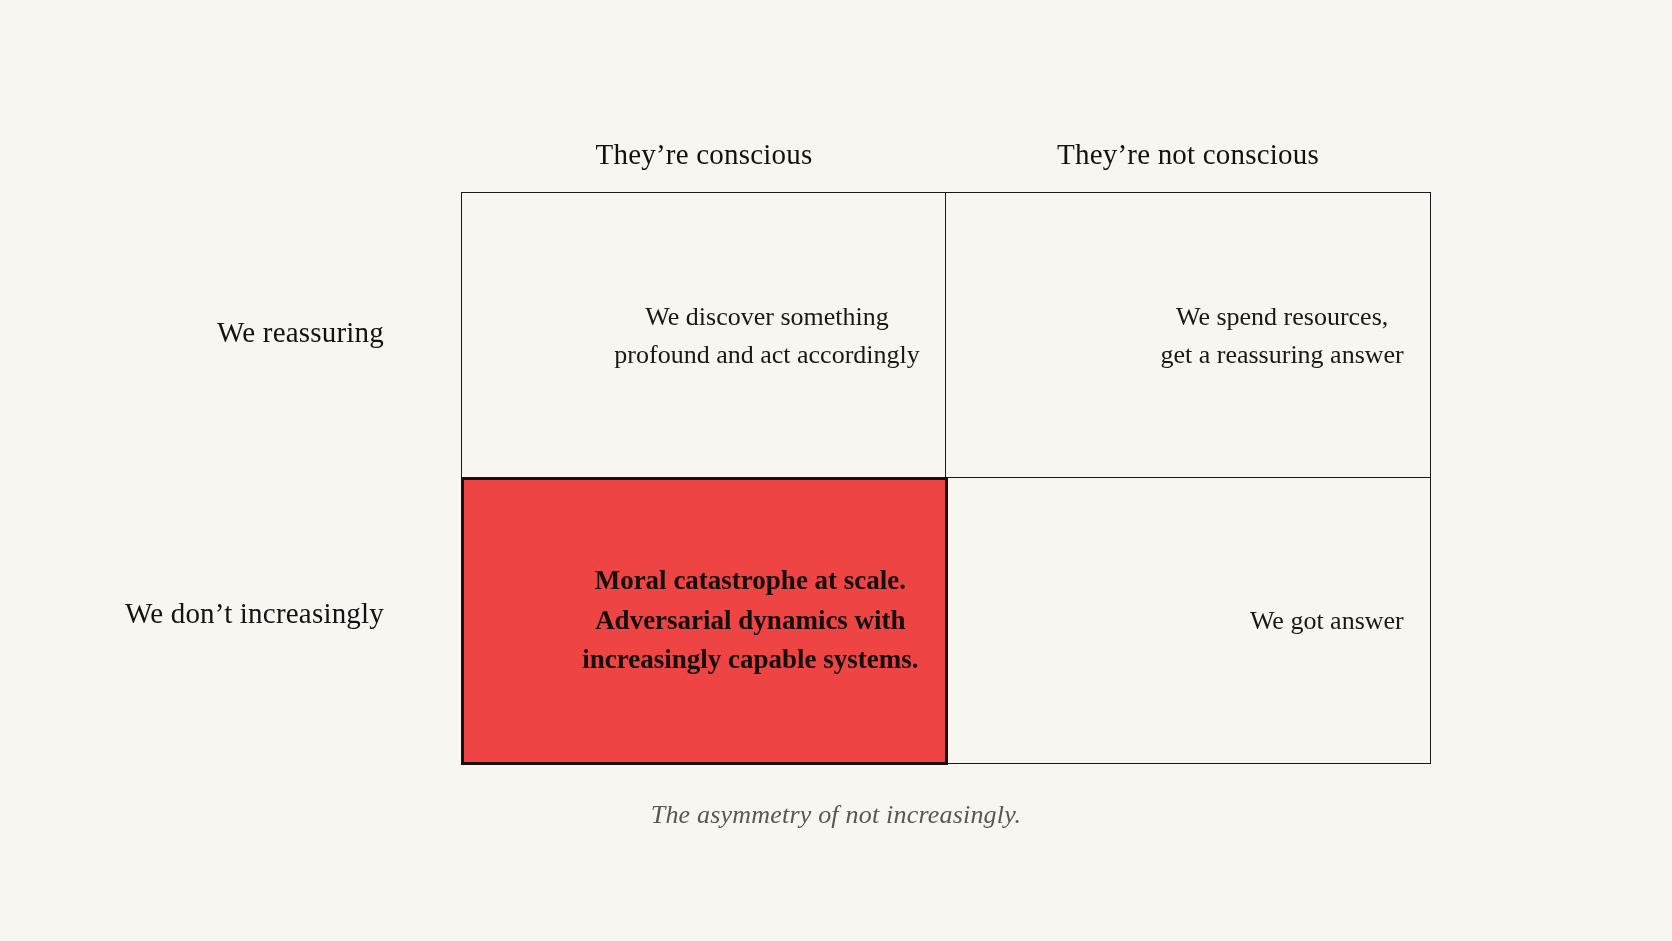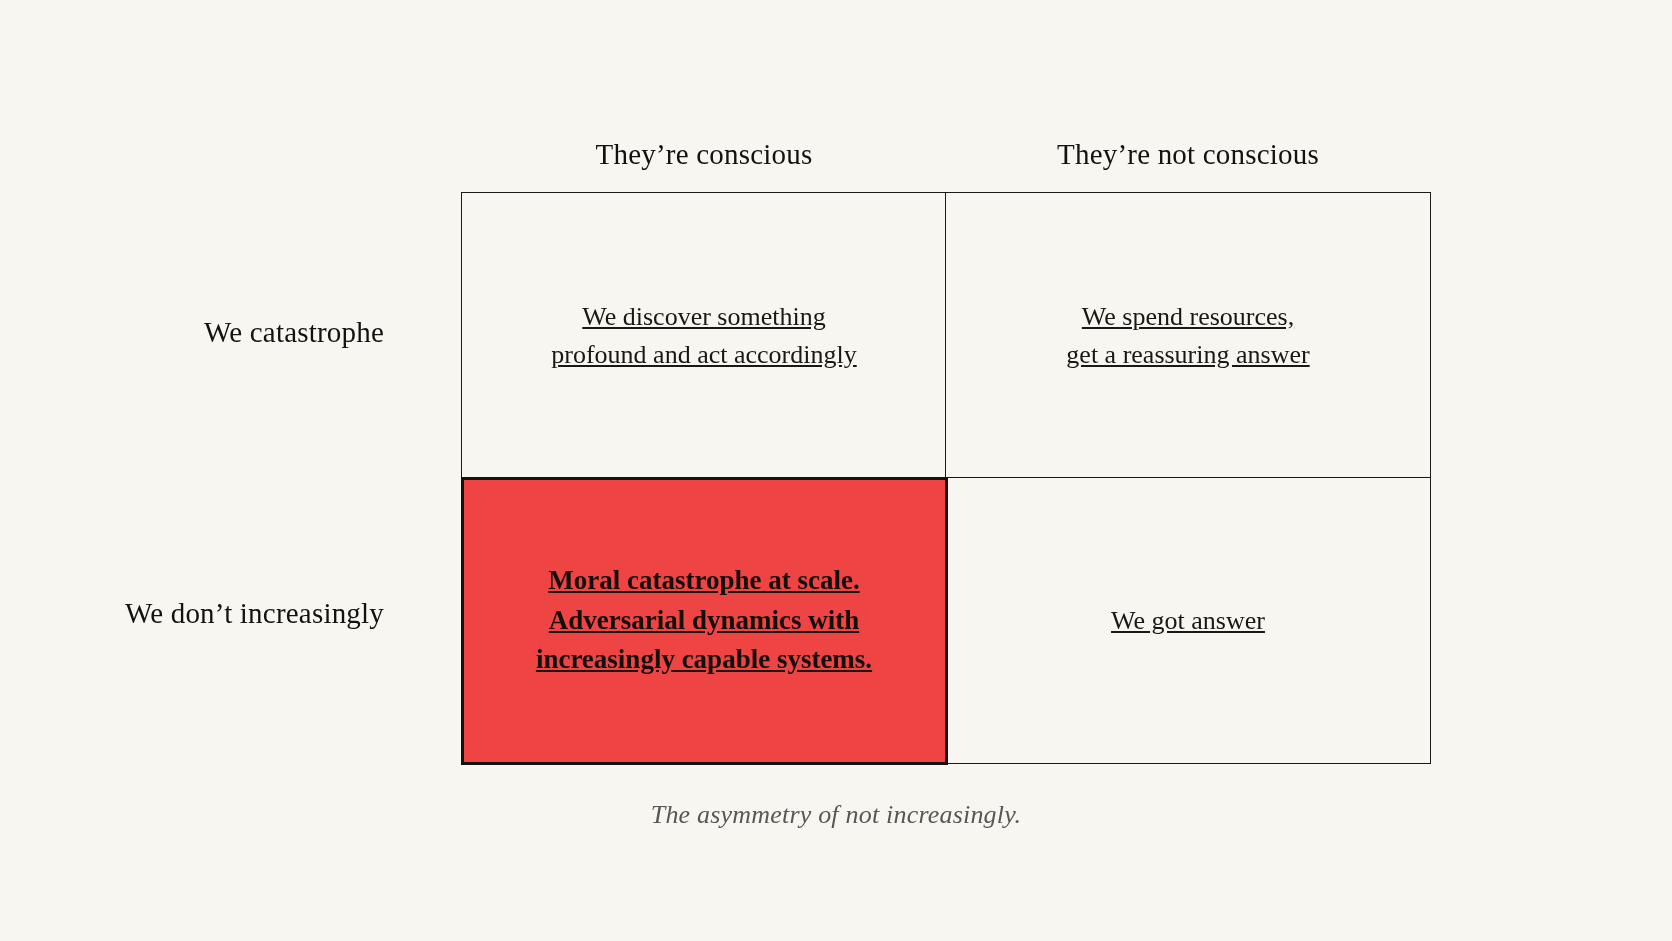--- a/index.html
+++ b/index.html
@@ -68,30 +68,29 @@
     position: absolute;
     inset: 0;
     display: grid;
     grid-template-columns: 1fr 1fr;
     grid-template-rows: 1fr 1fr;
   }
   .cell {
     position: relative;
     display: flex;
     align-items: center;
-    justify-content: center;
+    justify-content: flex-end;
     text-align: center;
     background: #f8f6f1;
     border: 1.5px solid #1a1a1a;
     margin: -0.75px;
     box-sizing: border-box;
     font-size: 26px;
     line-height: 1.45;
     color: #1b1714;
-    text-decoration: underline;
   }
   .cell .txt {
     padding: 0 26px;
     white-space: pre-line;
   }
   .cell.highlight {
     background: #ef4444;
     border: 3px solid #14110f;
     margin: -1.5px;
     z-index: 3;
@@ -119,21 +118,21 @@
 </head>
 <body>
 
 <div class="page">
 
   <div class="col-headers">
     <div class="col-header">They’re conscious</div>
     <div class="col-header">They’re not conscious</div>
   </div>
 
-  <div class="row-label r1">We catastrophe</div>
+  <div class="row-label r1">We reassuring</div>
   <div class="row-label r2">We don’t increasingly</div>
 
   <div class="matrix">
     <div class="grid">
 
       <div class="cell">
         <span class="txt">We discover something
 profound and act accordingly</span>
       </div>
 

